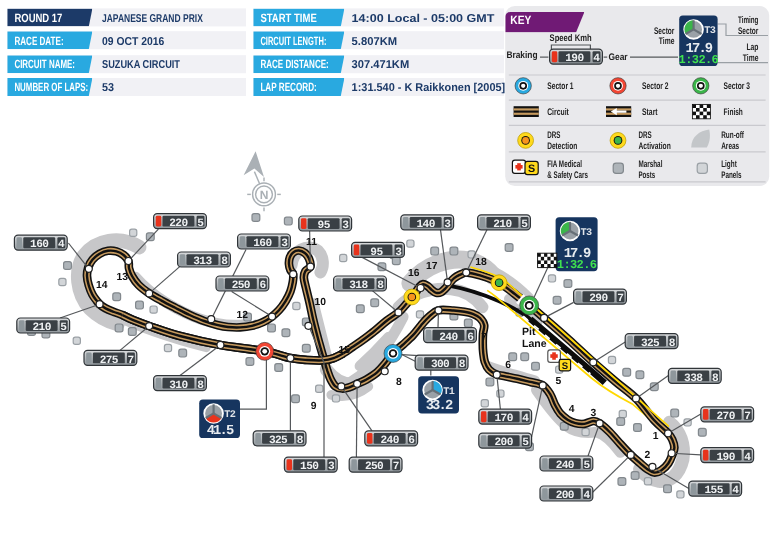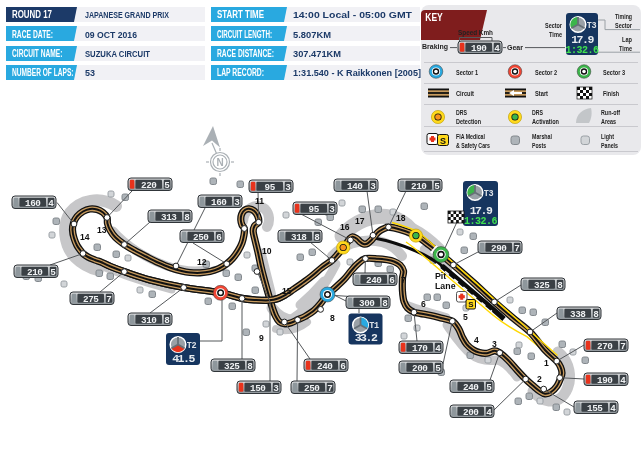--- a/index.html
+++ b/index.html
@@ -20,21 +20,21 @@
 <div class="rowbg" style="left:211px;top:7px;width:209px;height:15px;"></div>
 <div class="lab sk cy" style="left:211px;top:7px;width:76px;height:15px;"></div>
 <div class="rowbg" style="left:211px;top:26px;width:209px;height:15px;"></div>
 <div class="lab sk cy" style="left:211px;top:26px;width:76px;height:15px;"></div>
 <div class="rowbg" style="left:211px;top:46px;width:209px;height:15px;"></div>
 <div class="lab sk cy" style="left:211px;top:46px;width:76px;height:15px;"></div>
 <div class="rowbg" style="left:211px;top:65px;width:209px;height:15px;"></div>
 <div class="lab sk cy" style="left:211px;top:65px;width:76px;height:15px;"></div>
 
 <div style="position:absolute;left:421px;top:5px;width:220px;height:150px;background:#e9e9ec;border-radius:8px;"></div>
-<div style="position:absolute;left:421px;top:10px;width:66px;height:30px;background:#7f1d1d;clip-path:polygon(0 0,100% 0,calc(100% - 7px) 100%,0 100%);border-radius:4px 0 0 0;color:#fff;font-weight:bold;font-size:10px;line-height:15px;"><span style="display:inline-block;transform:scaleX(.85);transform-origin:0 50%;padding-left:5px;">KEY</span></div>
+<div style="position:absolute;left:421px;top:10px;width:66px;height:17px;background:#701a75;clip-path:polygon(0 0,100% 0,calc(100% - 7px) 100%,0 100%);border-radius:4px 0 0 0;color:#fff;font-weight:bold;font-size:10px;line-height:15px;"><span style="display:inline-block;transform:scaleX(.85);transform-origin:0 50%;padding-left:5px;">KEY</span></div>
 <svg width="644" height="449" style="position:absolute;left:0;top:0;">
 <defs>
 <linearGradient id="bg1" x1="0" y1="0" x2="0" y2="1">
         <stop offset="0" stop-color="#d9dbdd"></stop>
         <stop offset="1" stop-color="#8e959a"></stop>
       </linearGradient>
 </defs>
 <text x="12" y="18.2" font-size="10" font-weight="bold" fill="#fff" textLength="40" lengthAdjust="spacingAndGlyphs">ROUND 17</text>
 <text x="85" y="18.2" font-size="9.5" font-weight="bold" fill="#1c3a68" textLength="84" lengthAdjust="spacingAndGlyphs">JAPANESE GRAND PRIX</text>
 <text x="12" y="37.5" font-size="10" font-weight="bold" fill="#fff" textLength="41" lengthAdjust="spacingAndGlyphs">RACE DATE:</text>

